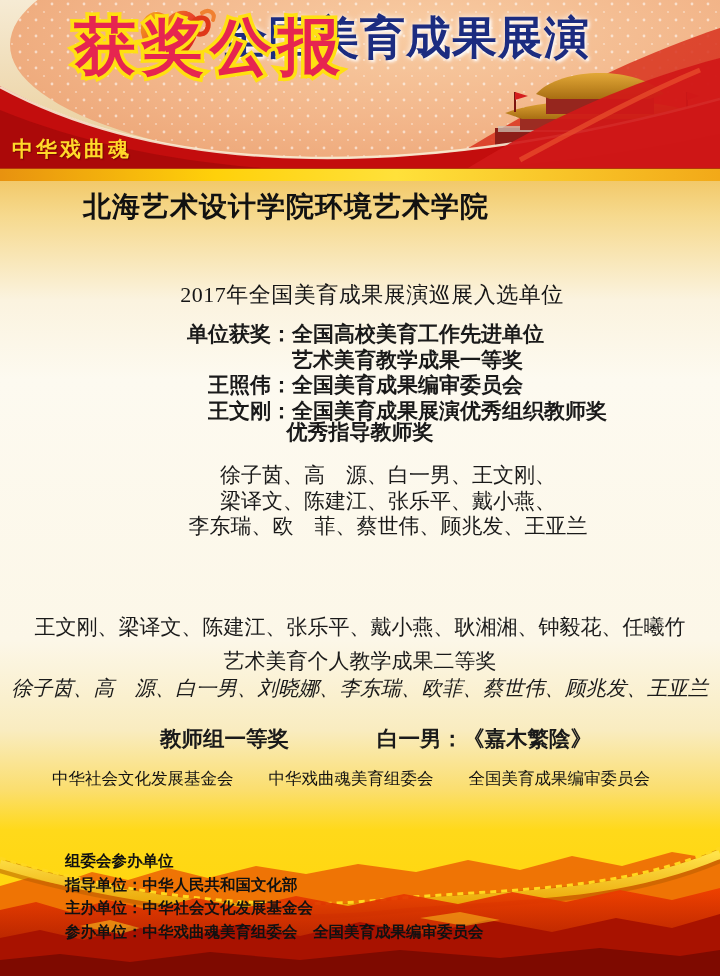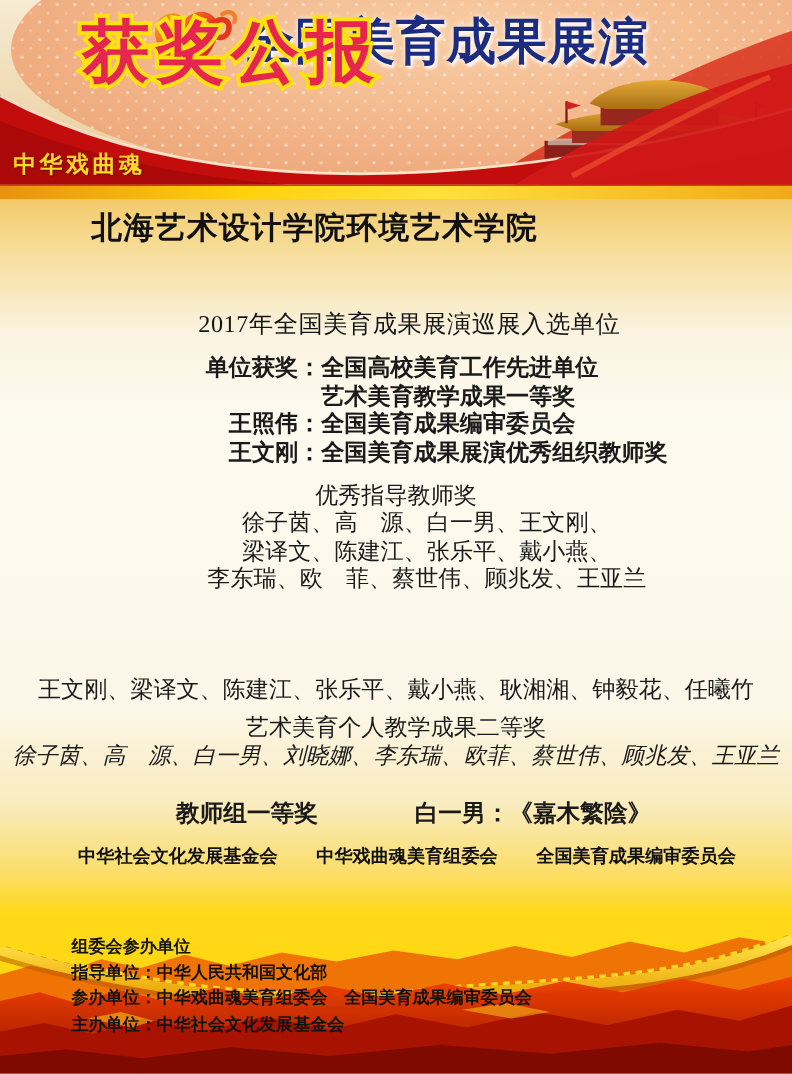--- a/index.html
+++ b/index.html
@@ -36,35 +36,35 @@
     font-size:28px;font-weight:bold;letter-spacing:1px;color:#111;
   }
   .selection-line{
     position:absolute;left:12px;top:280px;width:720px;text-align:center;
     font-size:22px;color:#151515;letter-spacing:.5px;
   }
   .unit-awards{position:absolute;left:185px;top:322px;font-size:21px;line-height:25.5px;}
   .award-row{white-space:nowrap;font-weight:bold;}
   .award-label{display:inline-block;width:107px;text-align:right;}
   .center-block{position:absolute;left:0;width:720px;text-align:center;font-size:21px;line-height:25.5px;}
-  .guidance-title{top:438px;}
+  .guidance-title{top:420px;font-weight:bold;}
   .guidance-lines{top:463px;margin-left:28px;}
   .prize1-title{top:589px;}
   .prize1-names{top:615px;white-space:nowrap;}
   .prize2-title{top:649px;}
   .prize2-names{top:676px;white-space:nowrap;font-size:20.5px;font-style:italic;}
   .teacher-group{
     position:absolute;left:0;top:724px;width:720px;font-size:21.5px;font-weight:bold;
     white-space:nowrap;
   }
   .teacher-group .tg-award{position:absolute;left:160px;}
   .teacher-group .tg-winner{position:absolute;left:377px;}
   .committees{
-    position:absolute;left:71px;top:768px;width:598px;display:flex;
-    justify-content:space-between;font-size:16.5px;font-weight:bold;color:#111;
+    position:absolute;left:52px;top:768px;width:598px;display:flex;
+    justify-content:space-between;font-size:16.5px;font-weight:normal;color:#111;
   }
   
   .footer-art{position:absolute;left:0;top:806px;width:720px;height:170px;}
   .footer-text{
     position:absolute;left:65px;top:849px;font-size:15.5px;font-weight:bold;
     color:#111;line-height:23.5px;z-index:5;white-space:nowrap;
     font-family:"Liberation Serif","DejaVu Serif",serif;
   }
 </style>
 </head>
@@ -208,17 +208,17 @@
     <path d="M0,104 L36,96 L70,106 L108,94 L150,104 L196,92 L244,102 L296,90 L348,100 L404,88 L458,98 L512,86 L566,96 L620,84 L672,94 L720,82 L720,170 L0,170 Z" fill="url(#terrGrad)" opacity=".92"></path>
     <path d="M0,132 L40,124 L84,134 L132,120 L184,132 L240,118 L300,130 L360,116 L424,128 L488,114 L552,126 L616,112 L672,122 L720,108 L720,170 L0,170 Z" fill="#a81200"></path>
     <path d="M0,154 L60,148 L130,156 L210,146 L300,154 L400,144 L500,152 L600,142 L680,150 L720,144 L720,170 L0,170 Z" fill="#7e0a00"></path>
     <path d="M80,120 L110,114 L140,122 L120,128 Z" fill="#ffcf1e" opacity=".55"></path>
     <path d="M420,112 L460,106 L500,114 L465,120 Z" fill="#ffcf1e" opacity=".5"></path>
   </svg>
 
   <div class="footer-text">
     <div>组委会参办单位</div>
     <div>指导单位：中华人民共和国文化部</div>
+    <div>主办单位：中华社会文化发展基金会</div>
     <div>参办单位：中华戏曲魂美育组委会　全国美育成果编审委员会</div>
-    <div>主办单位：中华社会文化发展基金会</div>
   </div>
 
 </div>
 
 </body></html>

